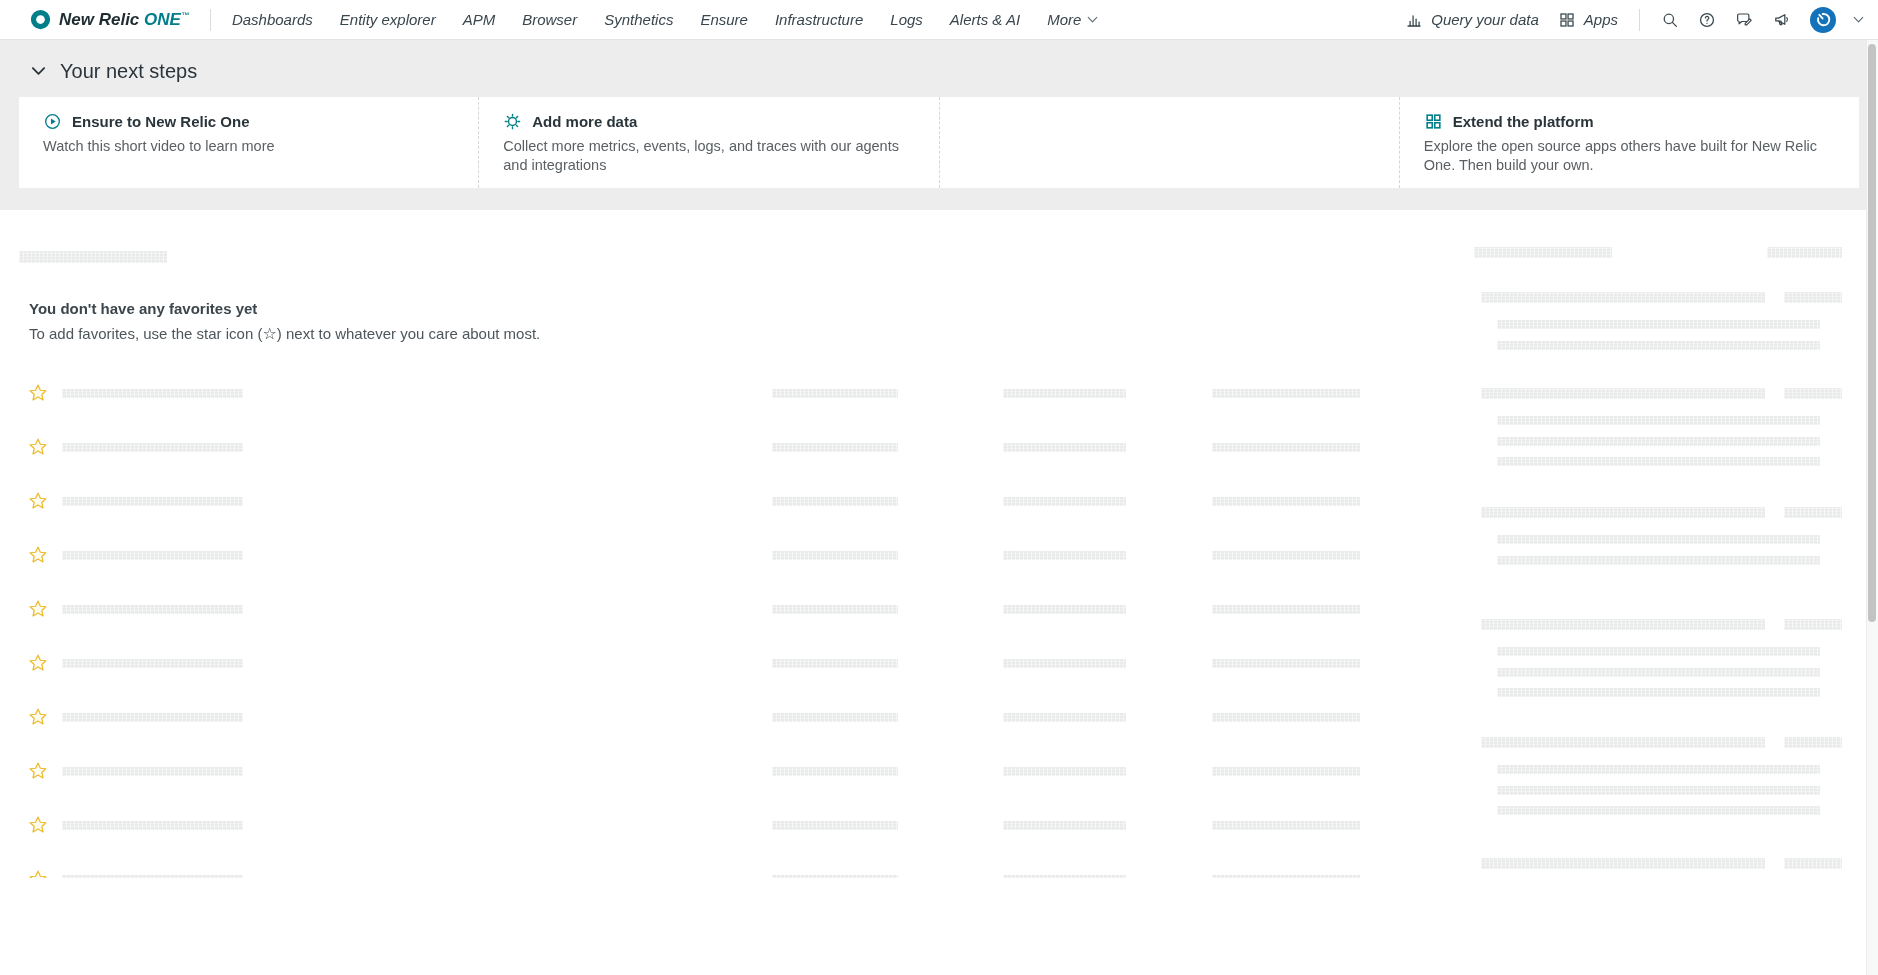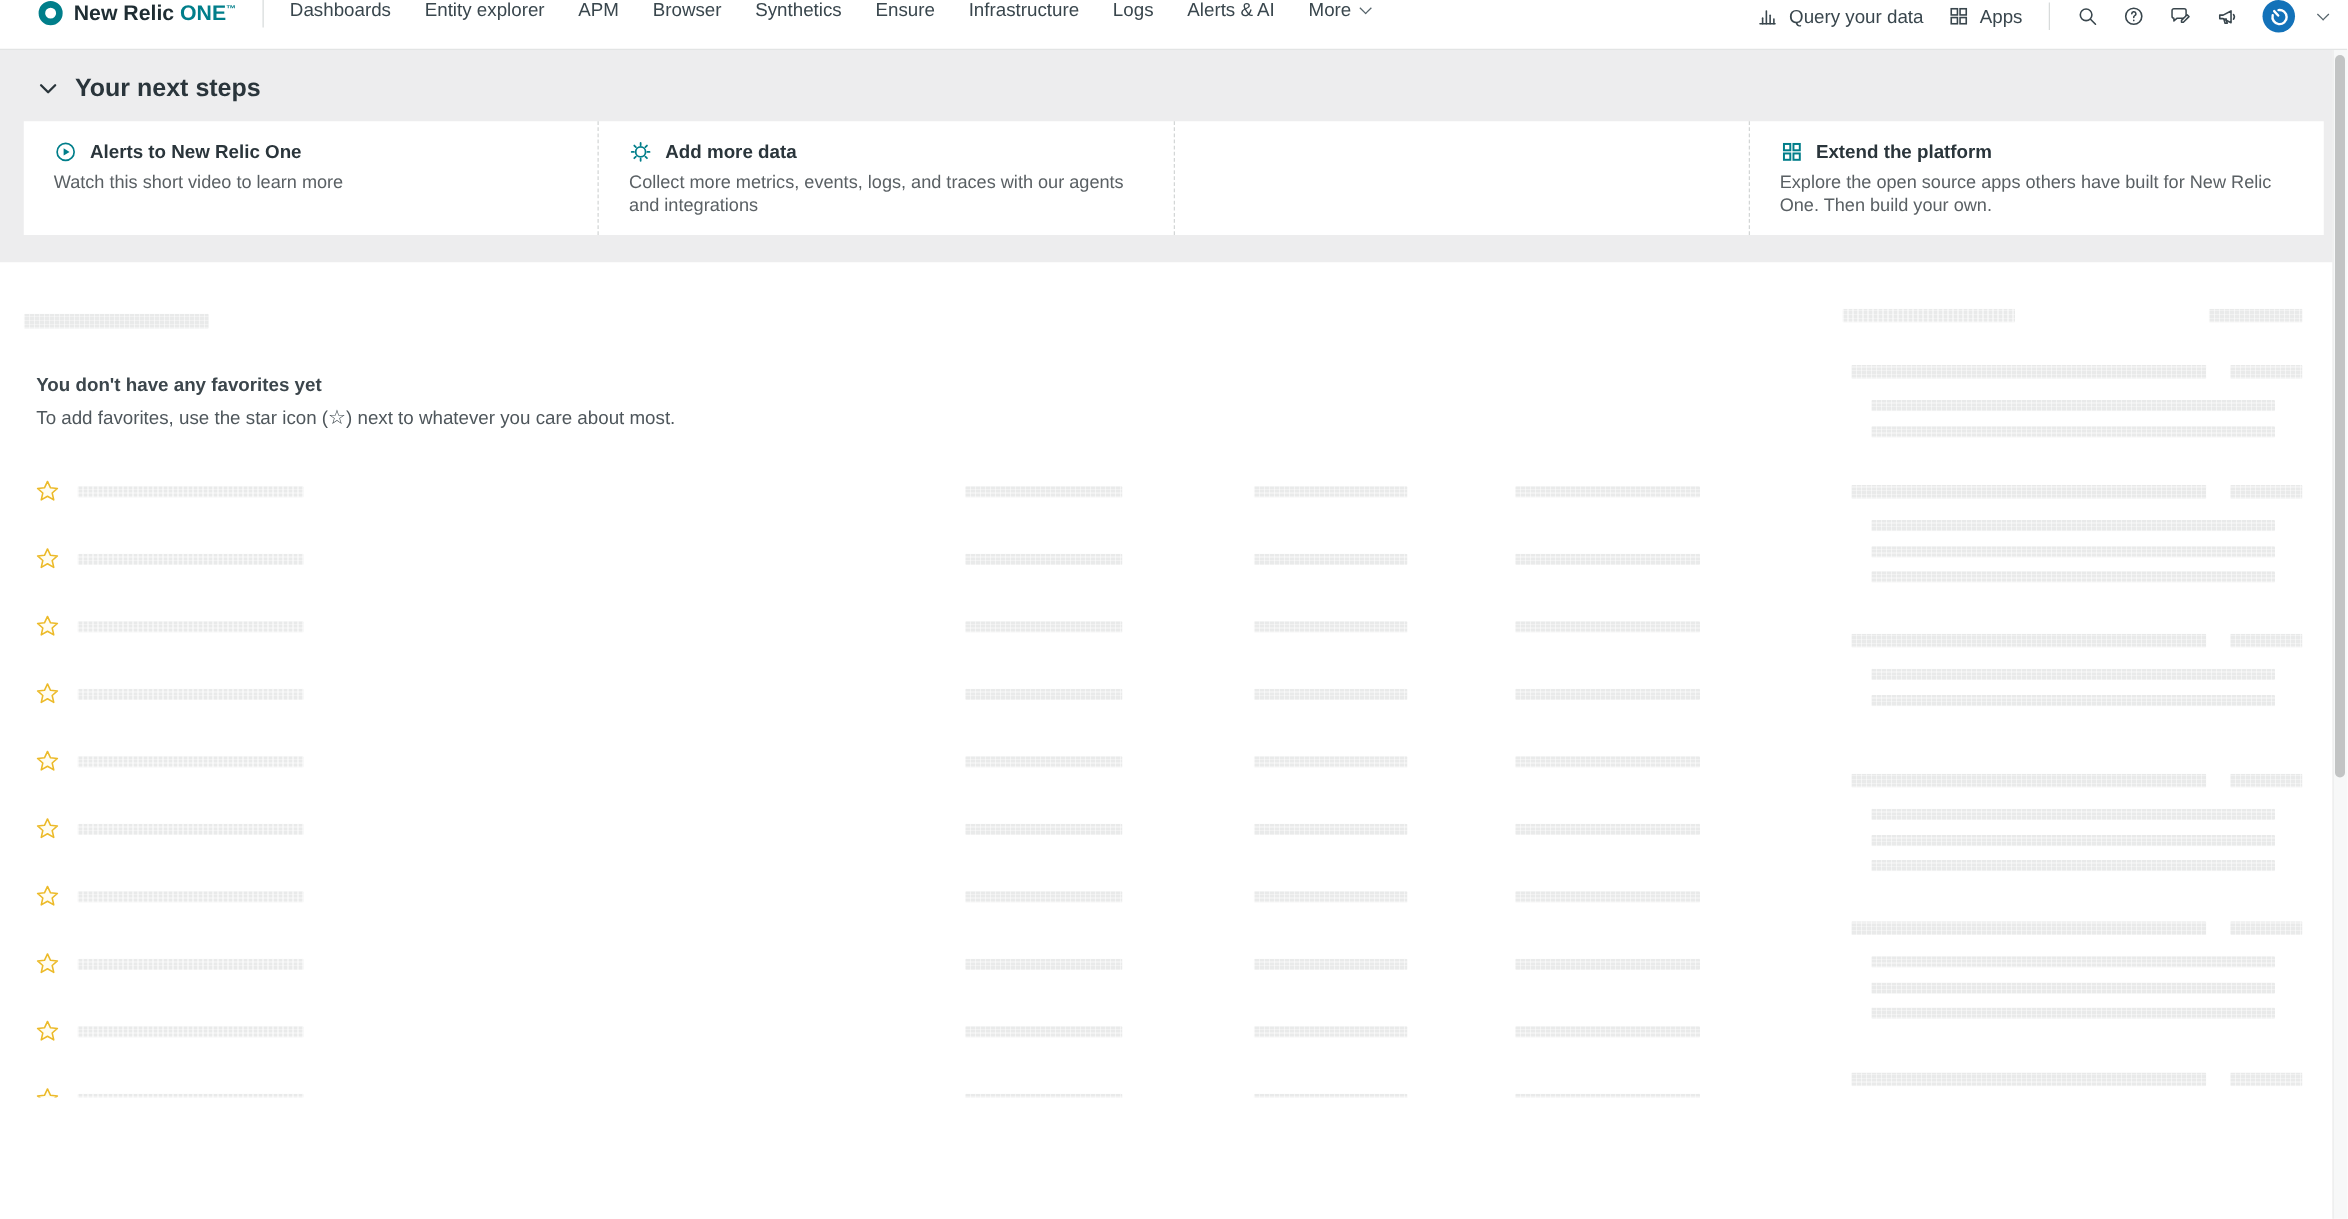--- a/index.html
+++ b/index.html
@@ -1,42 +1,42 @@
 <!DOCTYPE html>
 <html><head>
 <meta charset="utf-8">
 <style>
   html,body{margin:0;padding:0;width:1878px;height:975px;overflow:hidden;background:#fff;
     font-family:"Liberation Sans","DejaVu Sans",sans-serif;color:#39464d;}
   *{box-sizing:border-box;}
 
   
-  .nav{height:40px;display:flex;align-items:flex-start;background:#fff;border-bottom:1px solid #e2e4e4;
-    padding:0 16px 0 30px;position:relative;z-index:6;}
+  .nav{height:40px;display:flex;align-items:center;background:#fff;border-bottom:1px solid #e2e4e4;
+    padding:0 16px 0 30px;position:relative;z-index:6;font-style:italic;}
   .logo{display:flex;align-items:center;gap:8px;cursor:pointer;}
   .logo-text{font-size:17px;font-weight:700;color:#1f2d33;white-space:nowrap;}
   .logo-one{color:#007e8a;}
   .tm{font-size:8px;vertical-align:super;}
   .nav-divider{width:1px;height:22px;background:#d8dbdb;margin:0 21px;}
   .nav-items{display:flex;gap:27px;font-size:15px;color:#39464d;align-items:center;}
   .nav-item{cursor:pointer;white-space:nowrap;display:inline-flex;align-items:center;}
   .caret{width:7px;height:7px;border-right:1.6px solid #55636a;border-bottom:1.6px solid #55636a;
     transform:rotate(45deg);margin-left:8px;margin-bottom:4px;display:inline-block;}
   .nav-right{margin-left:auto;display:flex;align-items:center;gap:19px;}
   .nav-link{display:flex;align-items:center;gap:8px;font-size:15px;cursor:pointer;white-space:nowrap;}
   .icn{display:flex;align-items:center;cursor:pointer;}
   .icn svg{display:block;}
   .avatar{width:26px;height:26px;border-radius:50%;background:#1372b9;display:flex;
     align-items:center;justify-content:center;cursor:pointer;}
 
   
   .steps{background:#ededee;height:170px;padding:18px 19px 0;}
   .steps-head{display:flex;align-items:center;gap:14px;margin:0 0 13px 12px;height:26px;}
   .steps-chevron{cursor:pointer;display:flex;align-items:center;}
-  .steps-title{font-size:20px;font-weight:700;color:#2a353b;}
+  .steps-title{font-size:20px;font-weight:400;color:#2a353b;}
   .cards{display:flex;background:#fff;height:91px;}
   .card{flex:1;padding:15px 26px 0 24px;border-left:1px dashed #d3d6d6;overflow:hidden;cursor:pointer;}
   .card:first-child{border-left:none;}
   .card-head{display:flex;align-items:center;gap:10px;}
   .card-title{font-size:15px;font-weight:700;color:#2a353b;white-space:nowrap;}
   .card-desc{margin-top:6px;font-size:14.5px;line-height:1.3;color:#5a6064;max-width:470px;}
 
   
   .content{position:relative;height:668px;background:#fff;overflow:hidden;}
   .skel{position:absolute;border-radius:1px;background-color:#e9eaea;
@@ -183,21 +183,21 @@
   </div>
   <div class="cards">
     <div class="card">
       <div class="card-head">
         <span class="icn">
           <svg width="19" height="19" viewBox="0 0 24 24" fill="none" stroke="#007e8a" stroke-width="1.7">
             <circle cx="12" cy="12" r="8.6"></circle>
               <path d="M10 8.3l6 3.7-6 3.7z" fill="#007e8a" stroke="none"></path>
           </svg>
         </span>
-        <span class="card-title">Alerts to New Relic One</span>
+        <span class="card-title">Ensure to New Relic One</span>
       </div>
       <div class="card-desc">Watch this short video to learn more</div>
     </div>
     <div class="card">
       <div class="card-head">
         <span class="icn">
           <svg width="19" height="19" viewBox="0 0 24 24" fill="none" stroke="#007e8a" stroke-width="1.8" stroke-linecap="round">
             <circle cx="12" cy="12" r="5"></circle>
             <path d="M18.8 12H21M16.8 16.8l1.6 1.6M12 18.8V21M7.2 16.8l-1.6 1.6M5.2 12H3M7.2 7.2L5.6 5.6M12 5.2V3M16.8 7.2l1.6-1.6"></path>
           </svg>

